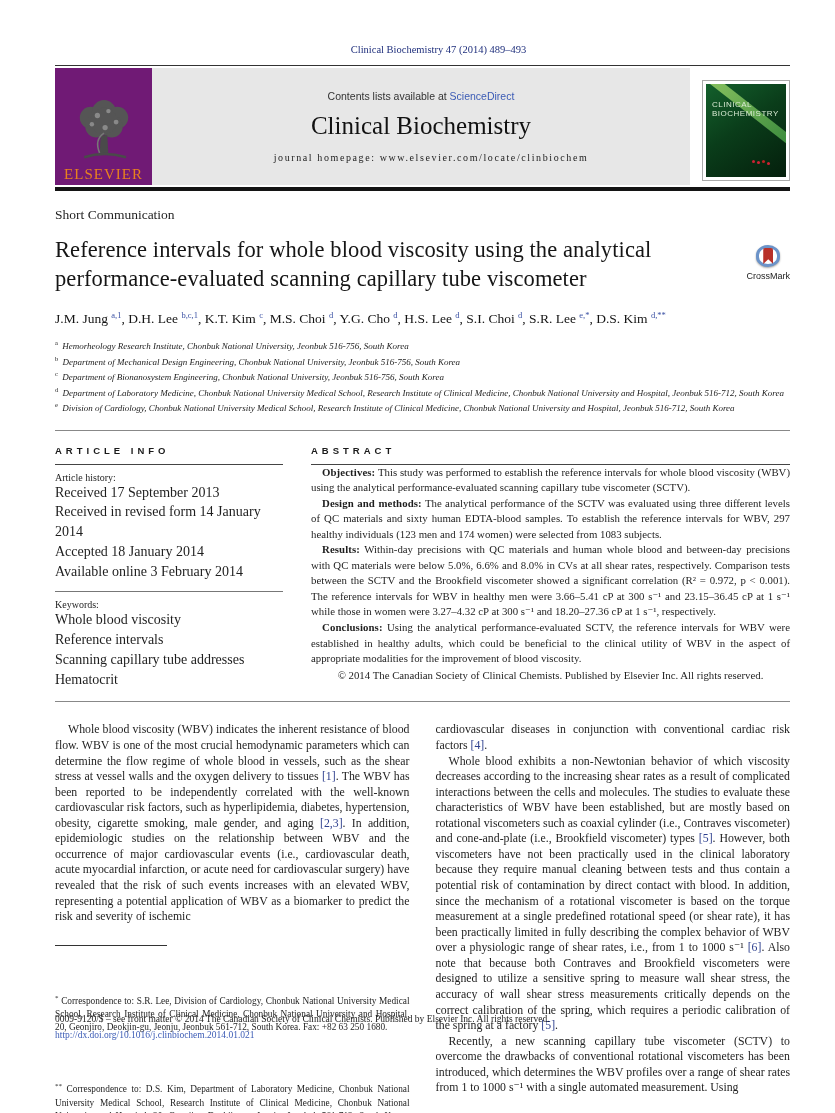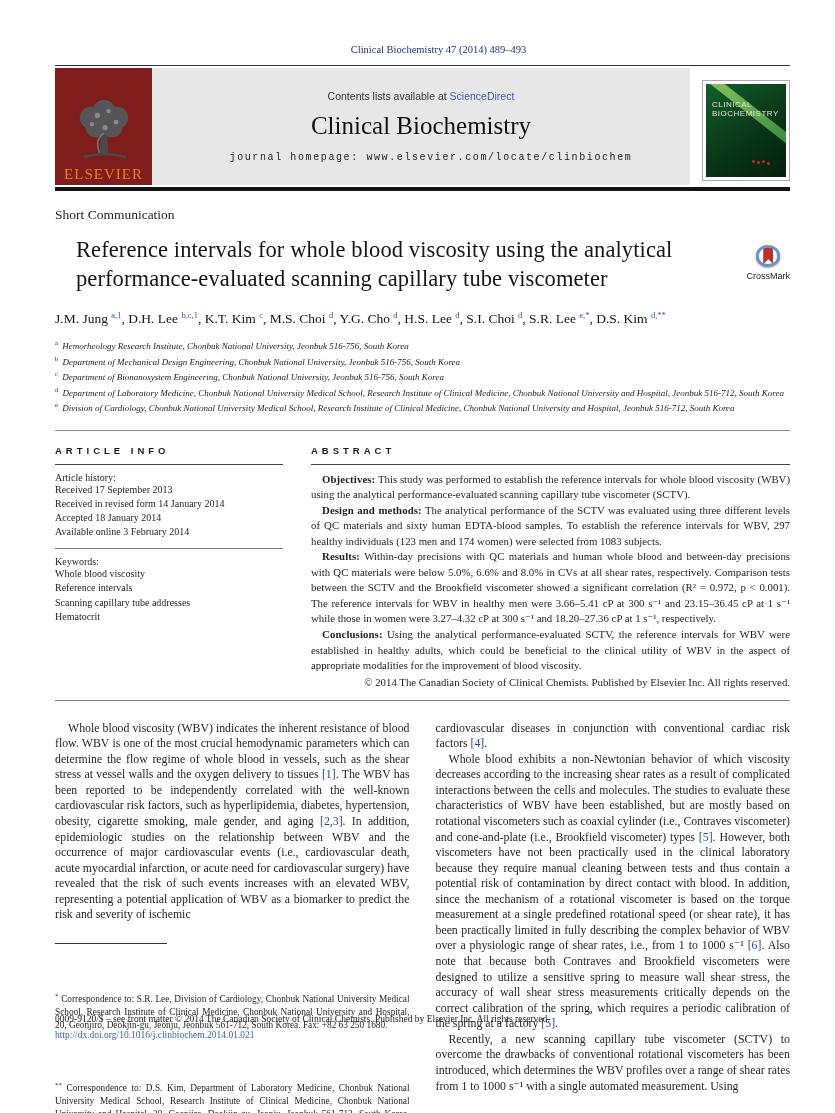--- a/index.html
+++ b/index.html
@@ -7,27 +7,27 @@
   body { font-family:"Liberation Serif","DejaVu Serif",serif; color:#1e1e1e; }
   .page { width:835px; height:1113px; position:relative; background:#fff; overflow:hidden; }
   .content { padding:0 45px 0 55px; }
 
   
   .citation { text-align:center; font-size:10.5px; color:#1f2f7c; padding-top:44px;padding-left:42px; }
   .toprule { border-top:1px solid #333; margin:10px 45px 0 55px; }
 
   
   .header-row { display:flex; margin-top:2px; align-items:stretch; }
-  .elsevier-box { width:97px; display:flex; flex-direction:column; align-items:center; justify-content:flex-end; padding-bottom:2px; background:#7f1d1d; }
+  .elsevier-box { width:97px; display:flex; flex-direction:column; align-items:center; justify-content:flex-end; padding-bottom:2px; background:#701a75; }
   .elsevier-word { font-size:15px; color:#e8821e; letter-spacing:1px; margin-top:-2px; }
   .banner { flex:1; background:#e7e7e7; display:flex; flex-direction:column; align-items:center; justify-content:center; padding:22px 8px; margin-right:100px; }
   .contents-line { font-family:"Liberation Sans","DejaVu Sans",sans-serif; font-size:10.5px; color:#333; }
   .contents-line .sd { color:#3b5bb5; }
   .journal-title { font-size:25px; color:#111; margin:10px 0 12px 0; }
-  .homepage { font-family:Liberation Mono, monospace; font-size:10px; letter-spacing:1.6px; color:#222;margin-left:20px; }
+  .homepage { font-family:Liberation Serif, serif; font-size:10px; letter-spacing:1.6px; color:#222;margin-left:20px; }
   .thickrule { border-top:4px solid #141414; margin:2px 45px 0 55px; }
 
   
   .cover { position:absolute; top:80px; right:45px; width:88px; height:101px; background:#fff; border:1px solid #aaa; padding:3px; z-index:3; }
   .cover-inner { position:relative; width:100%; height:100%; background:linear-gradient(145deg,#14602c 0%,#0a3d1a 45%,#041f0c 100%); overflow:hidden; }
   .cover-inner:before { content:""; position:absolute; left:-12px; top:28px; width:130px; height:9px; background:linear-gradient(90deg,#9fd46a,#2f8f3c); transform:rotate(38deg); opacity:.85; }
   .cover-title { position:relative; font-family:"Liberation Sans","DejaVu Sans",sans-serif; font-size:8px; line-height:1.15; color:#d9ead3; letter-spacing:.5px; padding:16px 0 0 6px; width:60px; }
   .cover-dots { position:absolute; left:46px; bottom:14px; width:3px; height:3px; background:#c23; border-radius:50%; box-shadow:5px 1px 0 #c23, 10px 0 0 #b22, 15px 2px 0 #c23; }
 
   
@@ -47,25 +47,25 @@
   .affil sup { font-style:normal; font-size:6.5px; margin-right:2px; }
 
   
   .info-toprule { border-top:1px solid #888; margin-top:14px; }
   .info-block { display:flex; gap:28px; padding:10px 0 12px 0; }
   .info-left { width:228px; flex:none; }
   .info-right { flex:1; }
   .block-heading { font-family:"Liberation Sans","DejaVu Sans",sans-serif; font-size:9.5px; font-weight:bold; letter-spacing:4px; color:#1a1a1a; padding:4px 0 8px 0; }
   .head-rule { border-top:1px solid #444; }
   .hist-label,.kw-label { font-size:10px; margin-top:7px; }
-  .hist-line,.kw-line { font-size:10px; line-height:1.42; }
+  .hist-line,.kw-line { font-size:14px; line-height:1.42; }
   .mid-rule { border-top:1px solid #777; margin:9px 0 2px 0; }
   .abs-p { font-size:10.8px; line-height:1.44; text-align:justify; text-indent:11px; }
   .abs-p b { letter-spacing:.1px; }
-  .abs-copyright { font-size:10.8px; text-align:right; margin-top:2px; }
+  .abs-copyright { font-size:10.8px; text-align:center; margin-top:2px; }
   .info-botrule { border-top:1px solid #888; }
 
   
   .body-cols { display:flex; gap:26px; margin-top:20px; }
   .col { flex:1; min-width:0; }
   .intro-heading { font-size:12.5px; font-weight:bold; margin-bottom:14px; }
   .body-p { font-size:11.8px; line-height:1.32; text-align:justify; }
   .body-p.ind { text-indent:13px; }
   .ref { color:#2d3f8e; }
 
@@ -132,21 +132,21 @@
       <div class="cover-dots"></div>
     </div>
   </div>
 
   <div class="thickrule"></div>
 
   <div class="content">
     <div class="article-type">Short Communication</div>
 
     <div class="title-row">
-      <h1 class="article-title" style="font-weight:normal;margin-left:21px;">Reference intervals for whole blood viscosity using the analytical performance-evaluated scanning capillary tube viscometer</h1>
+      <h1 class="article-title" style="font-weight:normal;">Reference intervals for whole blood viscosity using the analytical performance-evaluated scanning capillary tube viscometer</h1>
       <div class="crossmark">
         <span class="cm-icon">
             <span class="cm-book"></span>
           </span>
         <span class="cm-label">CrossMark</span>
       </div>
     </div>
 
     <div class="authors"><span>J.M. Jung&nbsp;<sup>a,1</sup>, </span><span>D.H. Lee&nbsp;<sup>b,c,1</sup>, </span><span>K.T. Kim&nbsp;<sup>c</sup>, </span><span>M.S. Choi&nbsp;<sup>d</sup>, </span><span>Y.G. Cho&nbsp;<sup>d</sup>, </span><span>H.S. Lee&nbsp;<sup>d</sup>, </span><span>S.I. Choi&nbsp;<sup>d</sup>, </span><span>S.R. Lee&nbsp;<sup>e,*</sup>, </span><span>D.S. Kim&nbsp;<sup>d,**</sup></span></div>
 
@@ -175,21 +175,21 @@
         <div id="keywords-list">
             <div class="kw-line">Whole blood viscosity</div>
             <div class="kw-line">Reference intervals</div>
             <div class="kw-line">Scanning capillary tube addresses</div>
             <div class="kw-line">Hematocrit</div>
           </div>
       </div>
       <div class="info-right">
         <div class="block-heading">ABSTRACT</div>
         <div class="head-rule"></div>
-        <div id="abstract-body" style="margin-top:7px;">
+        <div id="abstract-body" style="">
             <p class="abs-p"><b>Objectives:</b> This study was performed to establish the reference intervals for whole blood viscosity (WBV) using the analytical performance-evaluated scanning capillary tube viscometer (SCTV).</p>
             <p class="abs-p"><b>Design and methods:</b> The analytical performance of the SCTV was evaluated using three different levels of QC materials and sixty human EDTA-blood samples. To establish the reference intervals for WBV, 297 healthy individuals (123 men and 174 women) were selected from 1083 subjects.</p>
             <p class="abs-p"><b>Results:</b> Within-day precisions with QC materials and human whole blood and between-day precisions with QC materials were below 5.0%, 6.6% and 8.0% in CVs at all shear rates, respectively. Comparison tests between the SCTV and the Brookfield viscometer showed a significant correlation (R² = 0.972, p &lt; 0.001). The reference intervals for WBV in healthy men were 3.66–5.41 cP at 300 s⁻¹ and 23.15–36.45 cP at 1 s⁻¹ while those in women were 3.27–4.32 cP at 300 s⁻¹ and 18.20–27.36 cP at 1 s⁻¹, respectively.</p>
             <p class="abs-p"><b>Conclusions:</b> Using the analytical performance-evaluated SCTV, the reference intervals for WBV were established in healthy adults, which could be beneficial to the clinical utility of WBV in the aspect of appropriate modalities for the improvement of blood viscosity.</p>
           </div>
         <div class="abs-copyright">© 2014 The Canadian Society of Clinical Chemists. Published by Elsevier Inc. All rights reserved.</div>
       </div>
     </div>
     <div class="info-botrule"></div>
 

